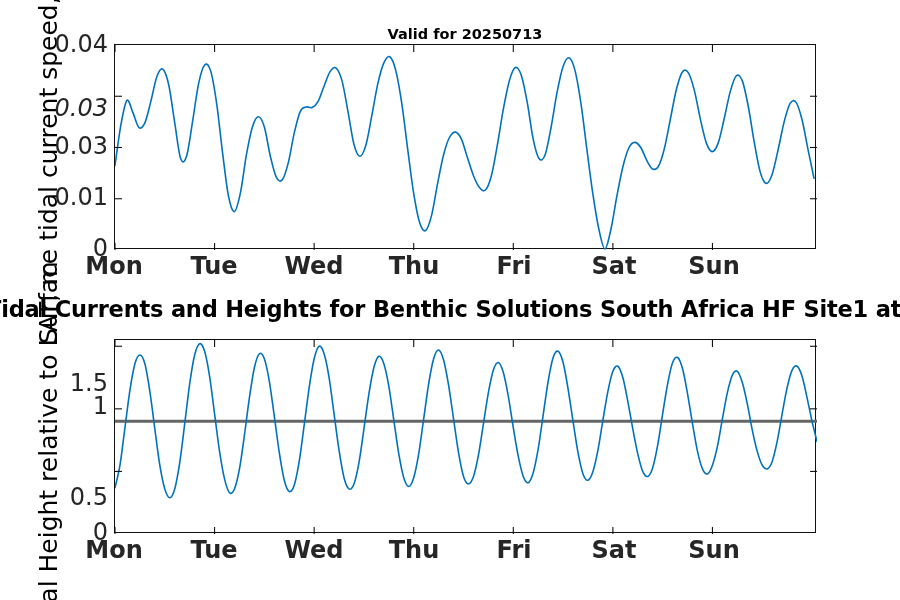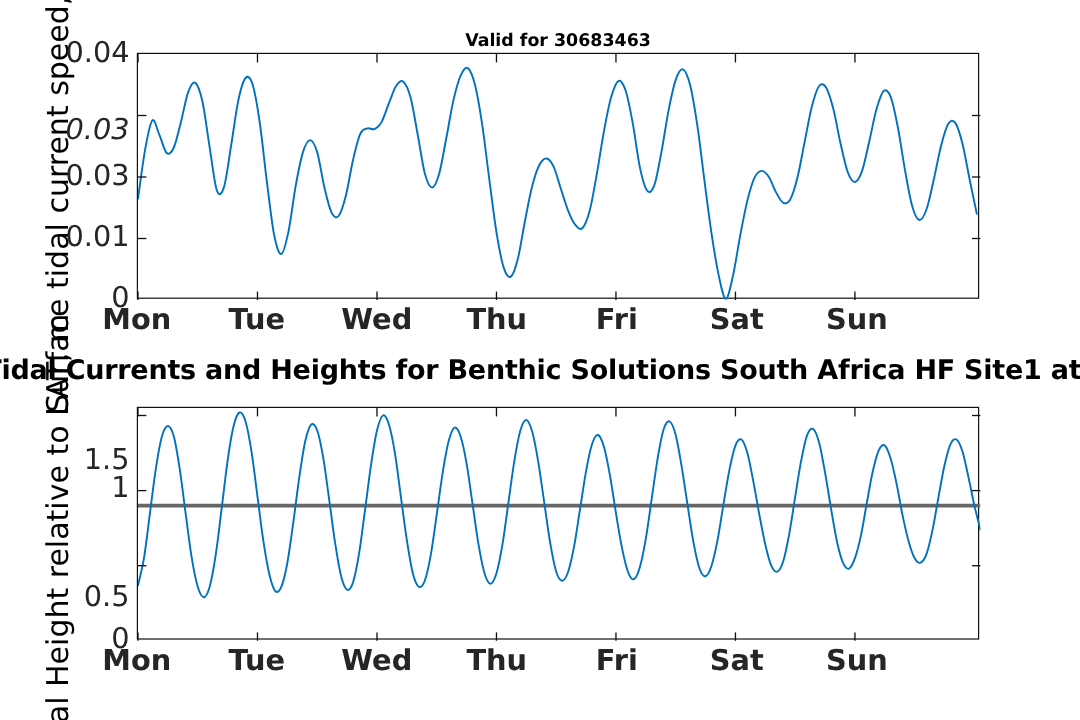--- a/index.html
+++ b/index.html
@@ -73,21 +73,21 @@
 </head>
 <body>
 
 <div id="root">
 
   <div class="ylabel" style="left:34px;top:344px;">Surface tidal current speed, kn</div>
 
   <div class="ylabel" style="left:34px;top:640px;">Tidal Height relative to LAT, m</div>
 
   <div class="panel">
-    <div class="subtitle" style="left:465px;top:26px;transform:translateX(-50%);">Valid for 30683463</div>
+    <div class="subtitle" style="left:465px;top:26px;transform:translateX(-50%);">Valid for 20250713</div>
 
     <div class="ytick" style="left:10px;top:248px;width:98px;">0</div>
     <div class="ytick" style="left:10px;top:197px;width:98px;">0.01</div>
     <div class="ytick" style="left:10px;top:146px;width:98px;">0.03</div>
     <div class="ytick" style="left:10px;top:108px;width:98px;font-style:italic;">0.03</div>
     <div class="ytick" style="left:10px;top:44px;width:98px;">0.04</div>
 
     <div class="xtick" style="left:114px;top:252px;">Mon</div>
     <div class="xtick" style="left:214px;top:252px;">Tue</div>
     <div class="xtick" style="left:314px;top:252px;">Wed</div>

